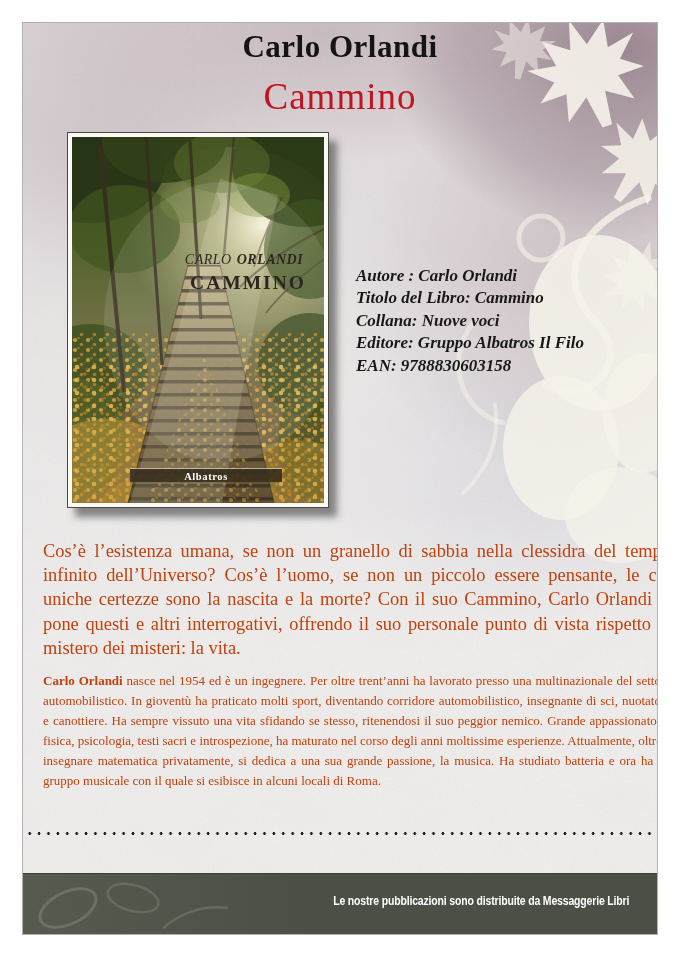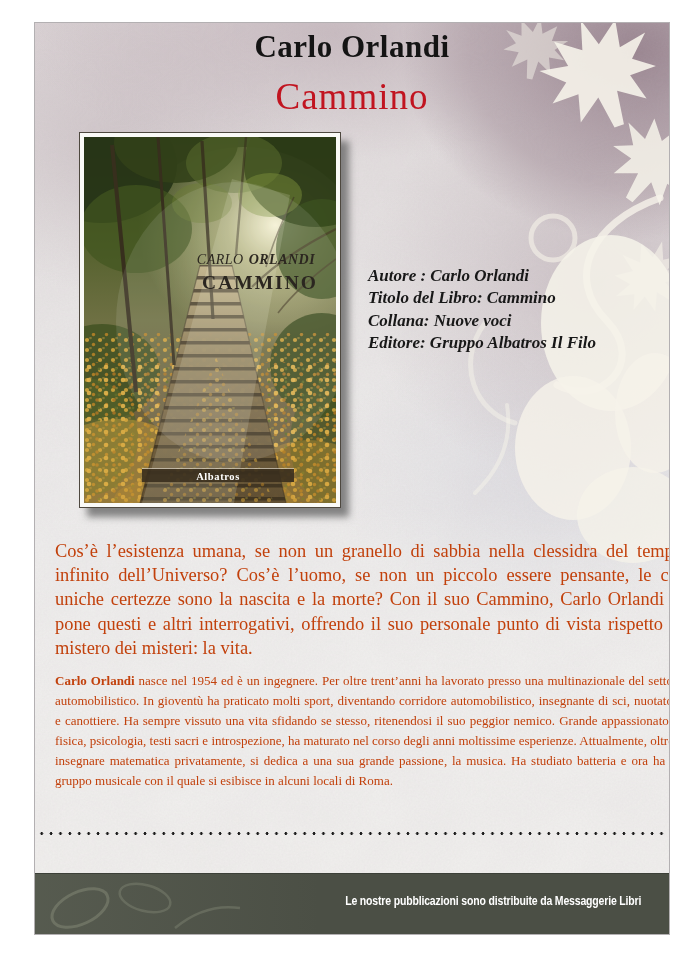--- a/index.html
+++ b/index.html
@@ -4,21 +4,21 @@
 <style>
   html,body{margin:0;padding:0;}
   body{
     width:679px;height:960px;position:relative;background:#ffffff;
     font-family:"Liberation Serif", serif;overflow:hidden;
   }
   .page{position:absolute;inset:0;background:#ffffff;}
   .content{
     position:absolute;left:22px;top:22px;width:636px;height:913px;
     background:#f1f0ee;border:1px solid rgba(105,98,104,.45);
-    overflow:hidden;box-sizing:border-box;margin-left:12px;
+    overflow:hidden;box-sizing:border-box;
   }
   
   .wash{
     position:absolute;inset:0;z-index:0;
     background:
       radial-gradient(ellipse 300px 240px at 600px 30px, rgba(146,124,136,.92), rgba(160,140,150,.5) 55%, rgba(160,140,150,0) 78%),
       radial-gradient(ellipse 420px 170px at 300px 10px, rgba(182,164,172,.55), rgba(182,164,172,0) 75%),
       radial-gradient(ellipse 260px 200px at 80px 120px, rgba(172,154,162,.35), rgba(172,154,162,0) 75%),
       radial-gradient(ellipse 300px 260px at 560px 260px, rgba(168,148,158,.45), rgba(168,148,158,0) 78%),
       radial-gradient(ellipse 300px 200px at 520px 450px, rgba(206,206,216,.5), rgba(206,206,216,0) 75%),
@@ -216,20 +216,21 @@
         </g>
         <text x="134" y="342.5" text-anchor="middle" class="cov-pub">Albatros</text>
       </svg>
     </div>
 
     <div class="details">
       <div>Autore :  Carlo Orlandi</div>
       <div>Titolo del Libro: Cammino</div>
       <div>Collana: Nuove voci</div>
       <div>Editore: Gruppo Albatros Il Filo</div>
+      <div>EAN: 9788830603158</div>
     </div>
 
     <p class="para para1">Cos’è l’esistenza umana, se non un granello di sabbia nella clessidra del tempo infinito dell’Universo? Cos’è l’uomo, se non un piccolo essere pensante, le cui uniche certezze sono la nascita e la morte? Con il suo Cammino, Carlo Orlandi si pone questi e altri interrogativi, offrendo il suo personale punto di vista rispetto al mistero dei misteri: la vita.</p>
 
     <p class="para para2"><b>Carlo Orlandi</b><span> nasce nel 1954 ed è un ingegnere. Per oltre trent’anni ha lavorato presso una multinazionale del settore automobilistico. In gioventù ha praticato molti sport, diventando corridore automobilistico, insegnante di sci, nuotatore e canottiere. Ha sempre vissuto una vita sfidando se stesso, ritenendosi il suo peggior nemico. Grande appassionato di fisica, psicologia, testi sacri e introspezione, ha maturato nel corso degli anni moltissime esperienze. Attualmente, oltre a insegnare matematica privatamente, si dedica a una sua grande passione, la musica. Ha studiato batteria e ora ha un gruppo musicale con il quale si esibisce in alcuni locali di Roma.</span></p>
 
     <div class="dots"></div>
 
 
     <div class="bar" style="background-color: rgb(75, 79, 69);">

